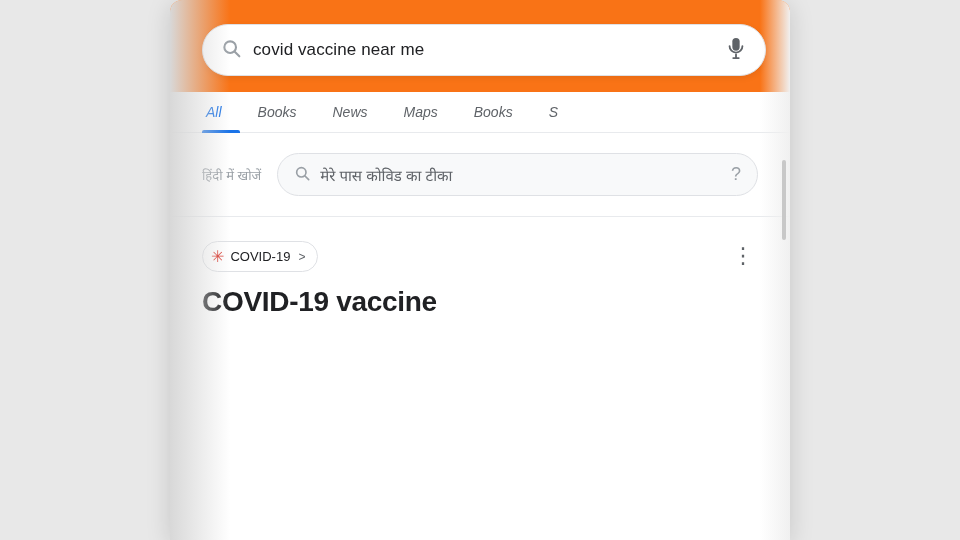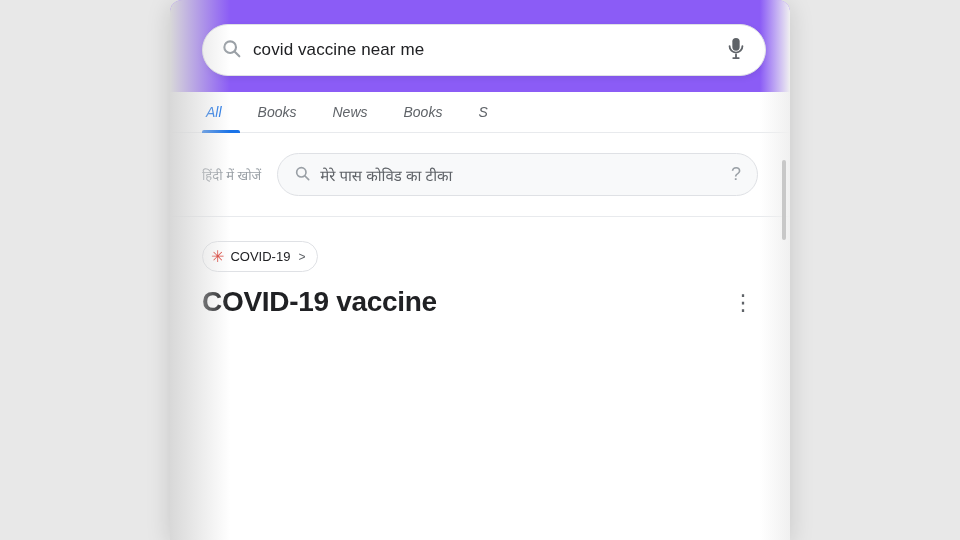--- a/index.html
+++ b/index.html
@@ -57,21 +57,21 @@
       width: 4px;
       height: 80px;
       background: #c8c8c8;
       border-radius: 2px;
       z-index: 11;
     }
 
     
     .search-area {
       padding: 24px 24px 16px 32px;
-      background: #8b5cf6;
+      background: #f97316;
     }
 
     .search-bar {
       display: flex;
       align-items: center;
       background: #ffffff;
       border: 1.5px solid #dfe1e5;
       border-radius: 28px;
       padding: 12px 18px;
       gap: 12px;
@@ -198,21 +198,21 @@
     }
 
     .covid-chevron {
       font-size: 12px;
       color: #5f6368;
       margin-left: 2px;
     }
 
     .covid-section-header {
       display: flex;
-      align-items: flex-end;
+      align-items: flex-start;
       justify-content: space-between;
     }
 
     .covid-title {
       font-size: 28px;
       font-weight: 700;
       color: #202124;
       letter-spacing: -0.3px;
     }
 
@@ -256,20 +256,23 @@
 
   <div class="tabs-area">
     <div class="tab-item active">
       <span>All</span>
     </div>
     <div class="tab-item">
       <span>Books</span>
     </div>
     <div class="tab-item">
       <span>News</span>
+    </div>
+    <div class="tab-item">
+      <span>Maps</span>
     </div>
     <div class="tab-item">
       <span>Books</span>
     </div>
     <div class="tab-item">
       <span>S</span>
     </div>
   </div>
 
   <div class="hindi-section">

